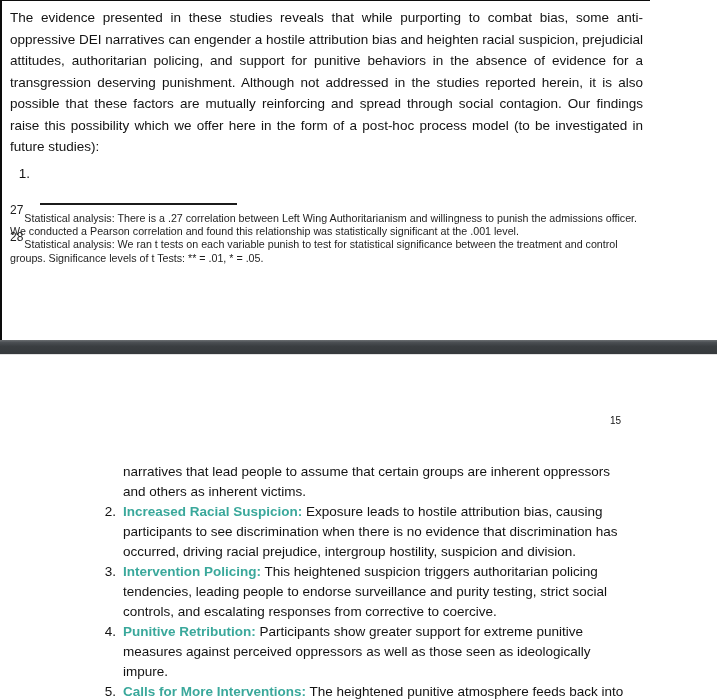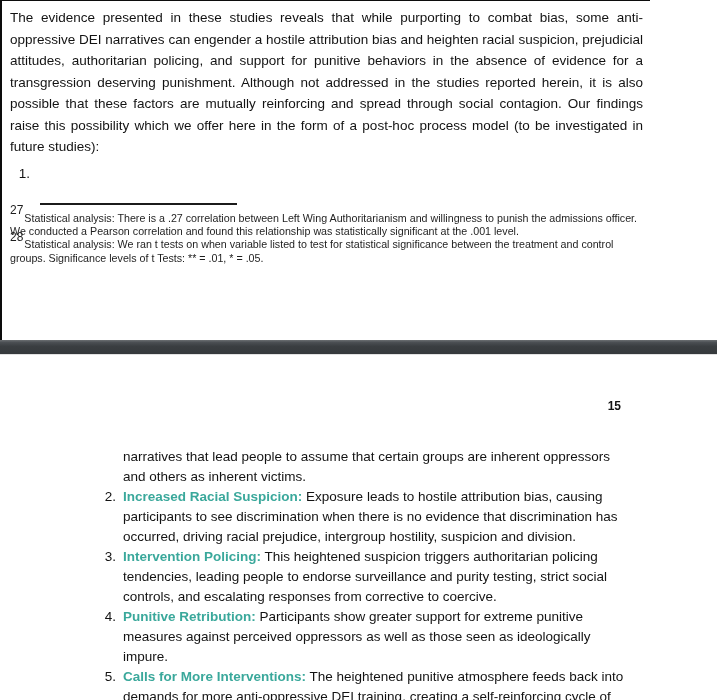--- a/index.html
+++ b/index.html
@@ -69,47 +69,46 @@
   }
 
   
   .page-bottom {
     box-sizing: border-box;
     height: 345px;
     padding: 0 26px 0 0;
     overflow: hidden;
   }
   .pagenum {
-    margin-top: 43px;
+    margin-top: 58px;
     text-align: right;
     padding-right: 3px;
-    font-size: 12px;
+    font-size: 10px;
     line-height: 16px;
     color: #131313;
-    font-weight: bold;
   }
   .list2 { margin-top: 33px; padding-left: 96px; }
 </style>
 </head>
 <body>
 
 <div class="viewport">
 
   <div class="page-top">
     <p class="para">The evidence presented in these studies reveals that while purporting to combat bias, some anti-oppressive DEI narratives can engender a hostile attribution bias and heighten racial suspicion, prejudicial attitudes, authoritarian policing, and support for punitive behaviors in the absence of evidence for a transgression deserving punishment. Although not addressed in the studies reported herein, it is also possible that these factors are mutually reinforcing and spread through social contagion. Our findings raise this possibility which we offer here in the form of a post-hoc process model (to be investigated in future studies):</p>
 
     <div class="li li-top">
       <span class="num">1.</span>
     </div>
 
     <div class="footnote-rule"></div>
 
     <div>
       <p class="fn"><sup>27</sup><span>Statistical analysis: There is a .27 correlation between Left Wing Authoritarianism and willingness to punish the admissions officer. We conducted a Pearson correlation and found this relationship was statistically significant at the .001 level.</span></p>
-      <p class="fn"><sup>28</sup><span>Statistical analysis: We ran t tests on when variable listed to test for statistical significance between the treatment and control groups. Significance levels of t Tests: ** = .01, * = .05.</span></p>
+      <p class="fn"><sup>28</sup><span>Statistical analysis: We ran t tests on each variable punish to test for statistical significance between the treatment and control groups. Significance levels of t Tests: ** = .01, * = .05.</span></p>
     </div>
   </div>
 
   <div class="separator"></div>
 
   <div class="page-bottom">
     <div class="pagenum">15</div>
 
     <div class="list2">
 

